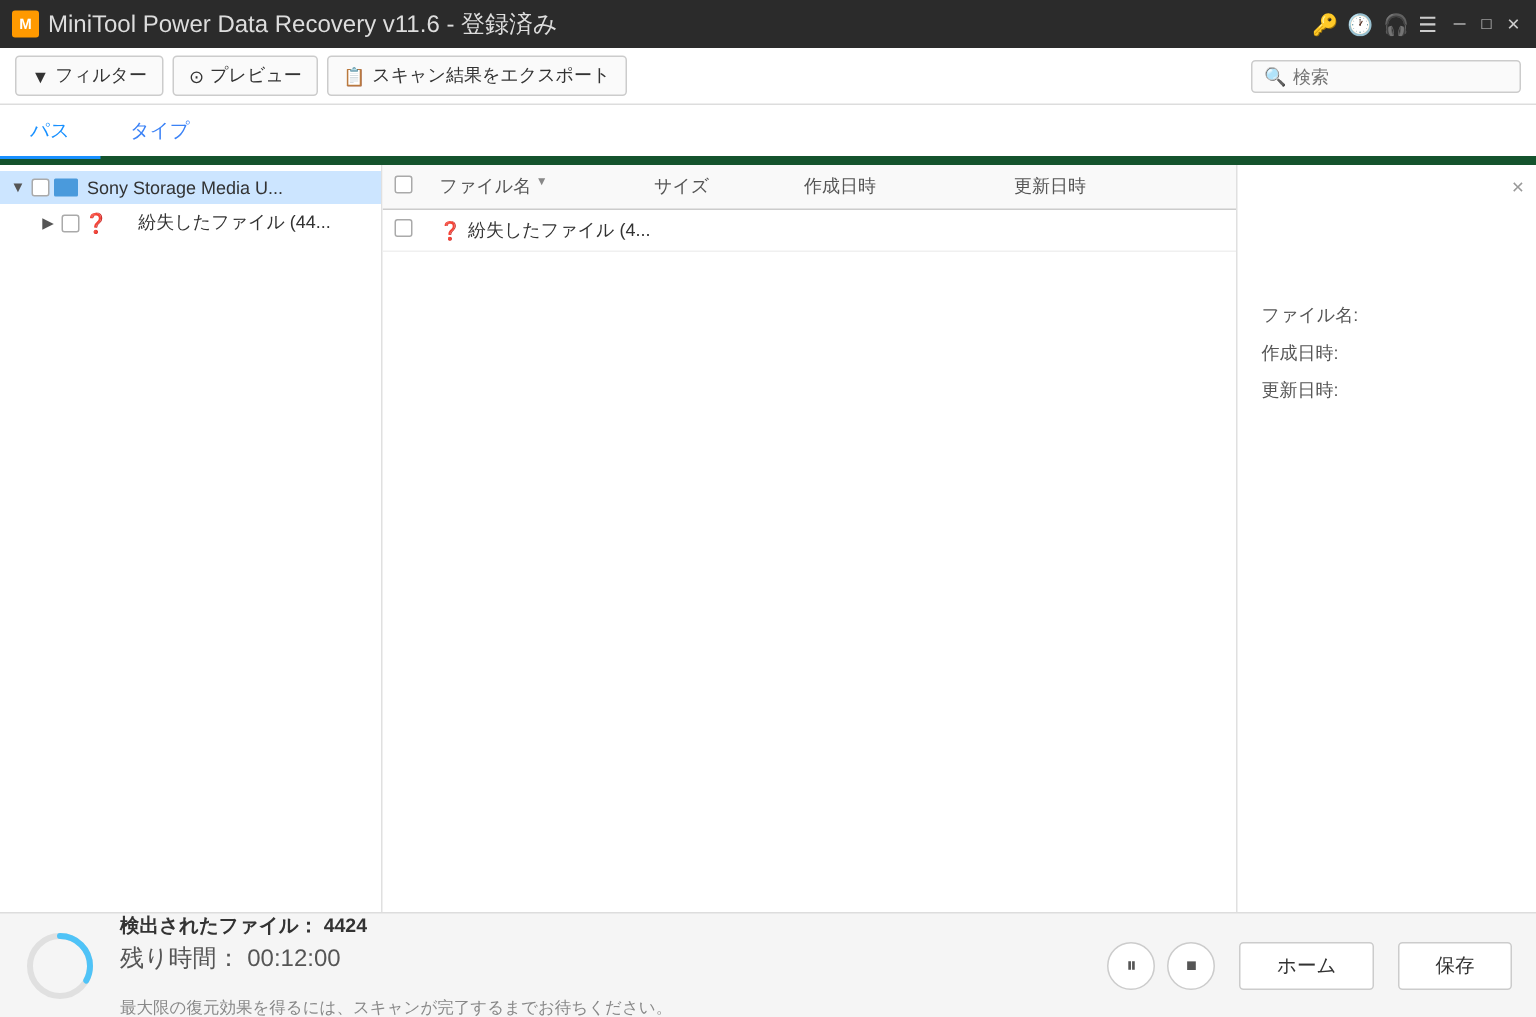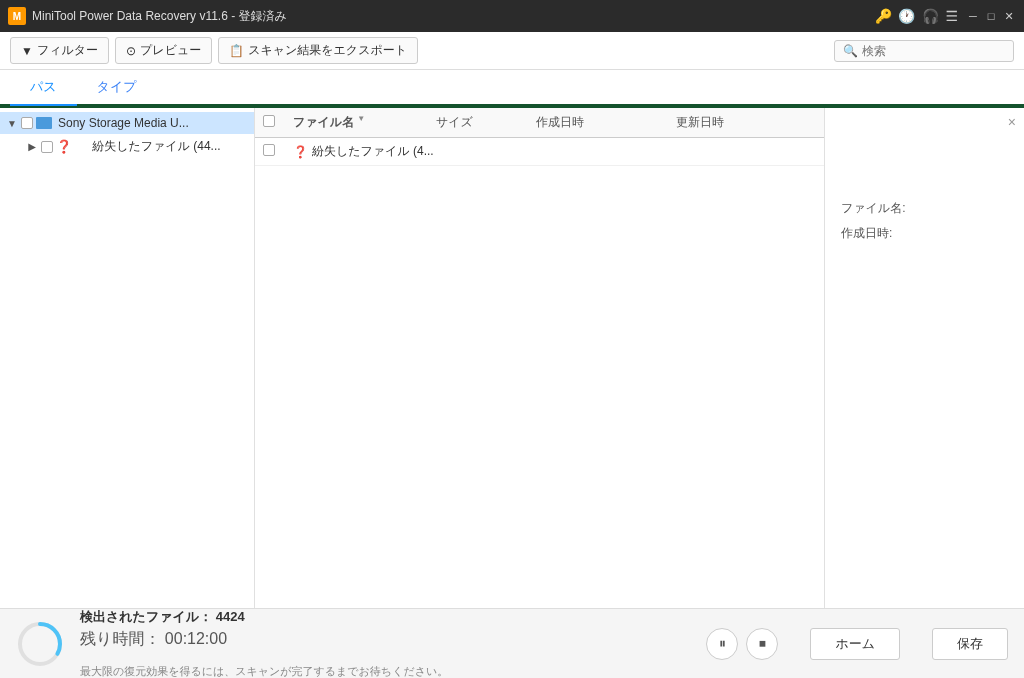--- a/index.html
+++ b/index.html
@@ -33,21 +33,21 @@
       border-radius: 2px;
       display: flex;
       align-items: center;
       justify-content: center;
       font-size: 10px;
       color: #fff;
       font-weight: bold;
     }
     #titlebar .title-text {
       flex: 1;
-      font-size: 12px;
+      font-size: 16px;
       color: #ddd;
     }
     #titlebar .win-controls {
       display: flex;
       align-items: center;
       gap: 4px;
     }
     #titlebar .win-controls span {
       width: 14px;
       height: 14px;
@@ -119,22 +119,22 @@
       flex: 1;
       display: flex;
       flex-direction: column;
       background: #fff;
       overflow: hidden;
     }
 
     
     #tabs {
       display: flex;
-      border-bottom: 4px solid #14532d;
-      padding: 0 10px;
+      border-bottom: 6px solid #14532d;
+      padding: 0 0;
       background: #fff;
       flex-shrink: 0;
     }
     .tab {
       padding: 8px 20px;
       cursor: pointer;
       font-size: 13px;
       color: #3b82f6;
       border-bottom: 2px solid transparent;
       margin-bottom: -2px;
@@ -206,21 +206,20 @@
       background: #f9f9f9;
       font-size: 12px;
       color: #555;
       flex-shrink: 0;
       align-items: center;
     }
     .file-table-header .col-name {
       display: flex;
       align-items: flex-start;
       gap: 3px;
-      font-weight: bold;
     }
     .sort-arrow { font-size: 8px; color: #888; }
 
     
     .file-table-body {
       flex: 1;
       overflow-y: auto;
     }
     .file-row {
       display: grid;
@@ -307,21 +306,20 @@
     }
     .action-btn {
       border: 1px solid #ccc;
       background: #fff;
       border-radius: 3px;
       padding: 6px 24px;
       font-size: 13px;
       cursor: pointer;
       font-family: 'Segoe UI', Meiryo, sans-serif;
       color: #333;
-      margin-left: 16px;
     }
 
     
     .progress-svg {
       transform: rotate(-90deg);
     }
     .progress-bg { fill: none; stroke: #e0e0e0; stroke-width: 4; }
     .progress-fg { fill: none; stroke: #4fc3f7; stroke-width: 4; stroke-linecap: round; }
     .progress-label {
       position: absolute;
@@ -434,20 +432,21 @@
           <div></div>
         </div>
       </div>
     </div>
 
     <div id="detail-panel">
       <span class="close-btn">×</span>
       <div class="detail-section">
         <div class="detail-row">ファイル名:</div>
         <div class="detail-row">作成日時:</div>
+        <div class="detail-row">更新日時:</div>
       </div>
     </div>
 
   </div>
 </div>
 
 <div id="bottombar">
 
   <div class="progress-wrap">
     <svg class="progress-svg" width="48" height="48" viewBox="0 0 48 48">

